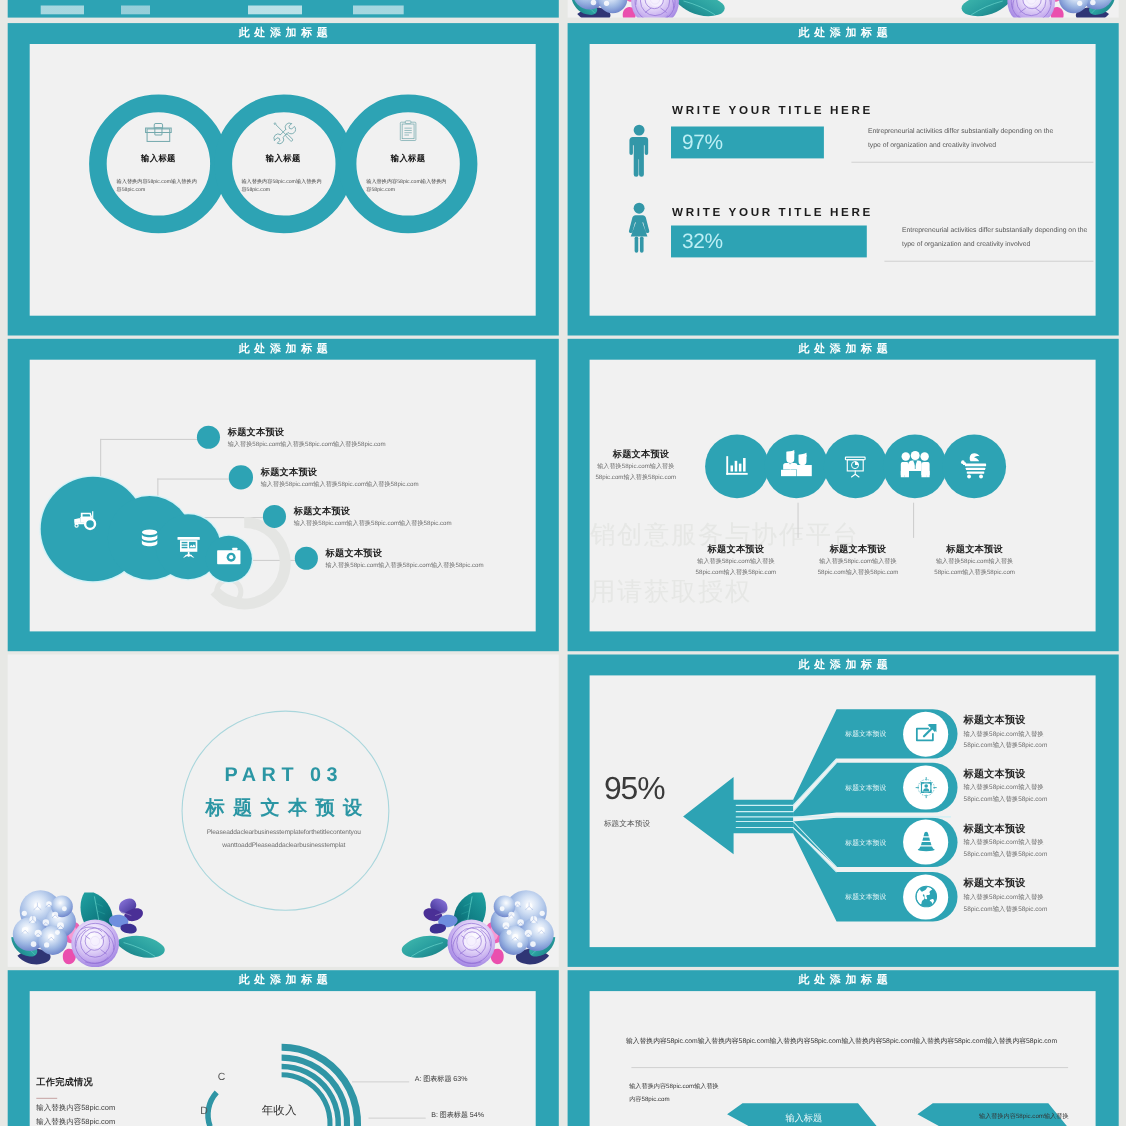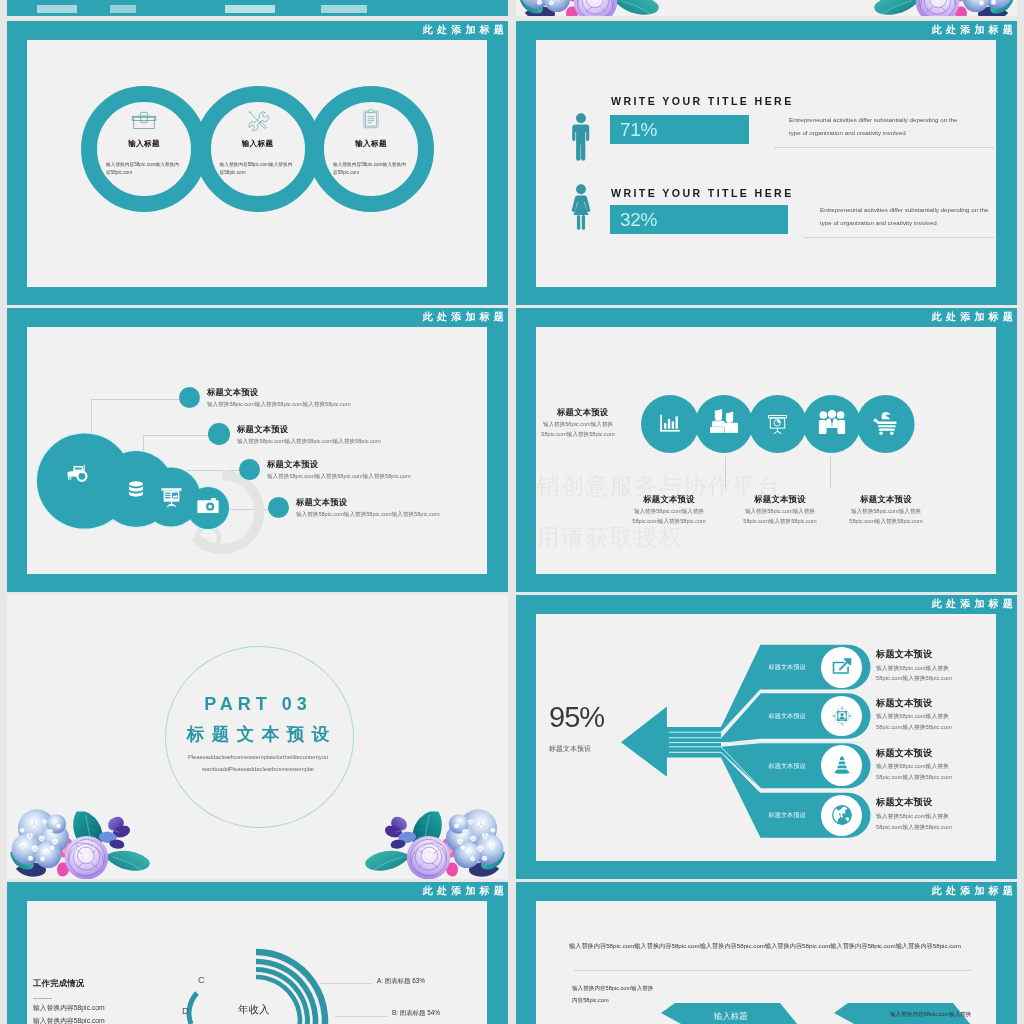--- a/index.html
+++ b/index.html
@@ -1,21 +1,21 @@
 <!DOCTYPE html>
 <html><head>
 <meta charset="utf-8">
 <style>
   html,body{margin:0;padding:0;}
   body{width:1024px;height:1024px;background:#e7e8e5;overflow:hidden;
        font-family:"Liberation Sans",sans-serif;-webkit-font-smoothing:antialiased;}
   .page{position:absolute;left:0;top:0;width:1024px;height:1024px;}
   .slide{position:absolute;width:501px;height:284px;background:#2da3b4;overflow:hidden;}
   .inner{position:absolute;left:20px;top:19px;width:460px;height:247px;background:#f1f1f1;overflow:hidden;}
-  .stitle{position:absolute;left:0;width:501px;top:1.5px;text-align:right;color:#ffffff;
+  .stitle{position:absolute;left:0;width:501px;top:1.5px;text-align:center;color:#ffffff;
        font-size:10px;font-weight:bold;letter-spacing:4.2px;text-indent:4.2px;}
   svg{display:block;overflow:visible;}
 
   
   .ring{position:absolute;border-radius:50%;border:16px solid #2da3b4;box-sizing:border-box;}
   .ring-txt{position:absolute;text-align:center;}
   .ring-h{font-size:7.6px;font-weight:bold;color:#111;letter-spacing:.3px;}
   .ring-b{font-size:4.7px;color:#4a4a4a;line-height:1.75;}
   
   .s2-h{font-size:10.6px;font-weight:bold;letter-spacing:2.4px;color:#1c1c1c;}
@@ -302,21 +302,21 @@
     <div class="inner">
       <div id="s2-rows">
           <div style="position:absolute;left:34px;top:73px;">
             <svg width="22" height="47.96" viewBox="0 0 40 87" fill="#3397a8">
               <circle cx="20" cy="9.5" r="9"></circle>
               <path d="M10.4 21h19.2a5.4 5.4 0 0 1 5.4 5.4v21.3a2.9 2.9 0 0 1-5.8 0V34.5h-1.3v48.3a4 4 0 0 1-8 0V57.5h-.8v25.3a4 4 0 0 1-8 0V34.5H9.8v13.2a2.9 2.9 0 0 1-5.8 0V26.4A5.4 5.4 0 0 1 10.4 21z"></path>
             </svg>
           </div>
           <div class="s2-h" style="position:absolute;left:75px;top:55px;">WRITE YOUR TITLE HERE</div>
           <div class="bar" style="left:74px;top:75px;width:139px;height:29px;">
-            <span>71%</span>
+            <span>97%</span>
           </div>
           <div class="s2-b" style="position:absolute;left:253px;top:73px;width:180px;">Entrepreneurial activities differ substantially depending on the type of organization and creativity involved</div>
           <div class="s2-rule" style="left:238px;top:107px;width:220px;"></div>
           <div style="position:absolute;left:34px;top:144px;">
             <svg width="22" height="47.96" viewBox="0 0 40 87" fill="#3397a8">
               <circle cx="20" cy="9.5" r="9"></circle>
               <path d="M14 21h12c2.6 0 4.4 1.6 5.1 4l5.6 21.8c.5 1.9-.5 3.3-2.2 3.7-1.7.4-3-.4-3.5-2.2l-4.4-15.4-1.2.4 8.4 22.9H6.2l8.4-22.9-1.2-.4-4.4 15.4c-.5 1.8-1.8 2.6-3.5 2.2-1.7-.4-2.7-1.8-2.2-3.7L8.9 25c.7-2.4 2.5-4 5.1-4z"></path>
               <rect x="12.6" y="56.2" width="6" height="27" rx="3"></rect>
               <rect x="21.4" y="56.2" width="6" height="27" rx="3"></rect>
             </svg>

